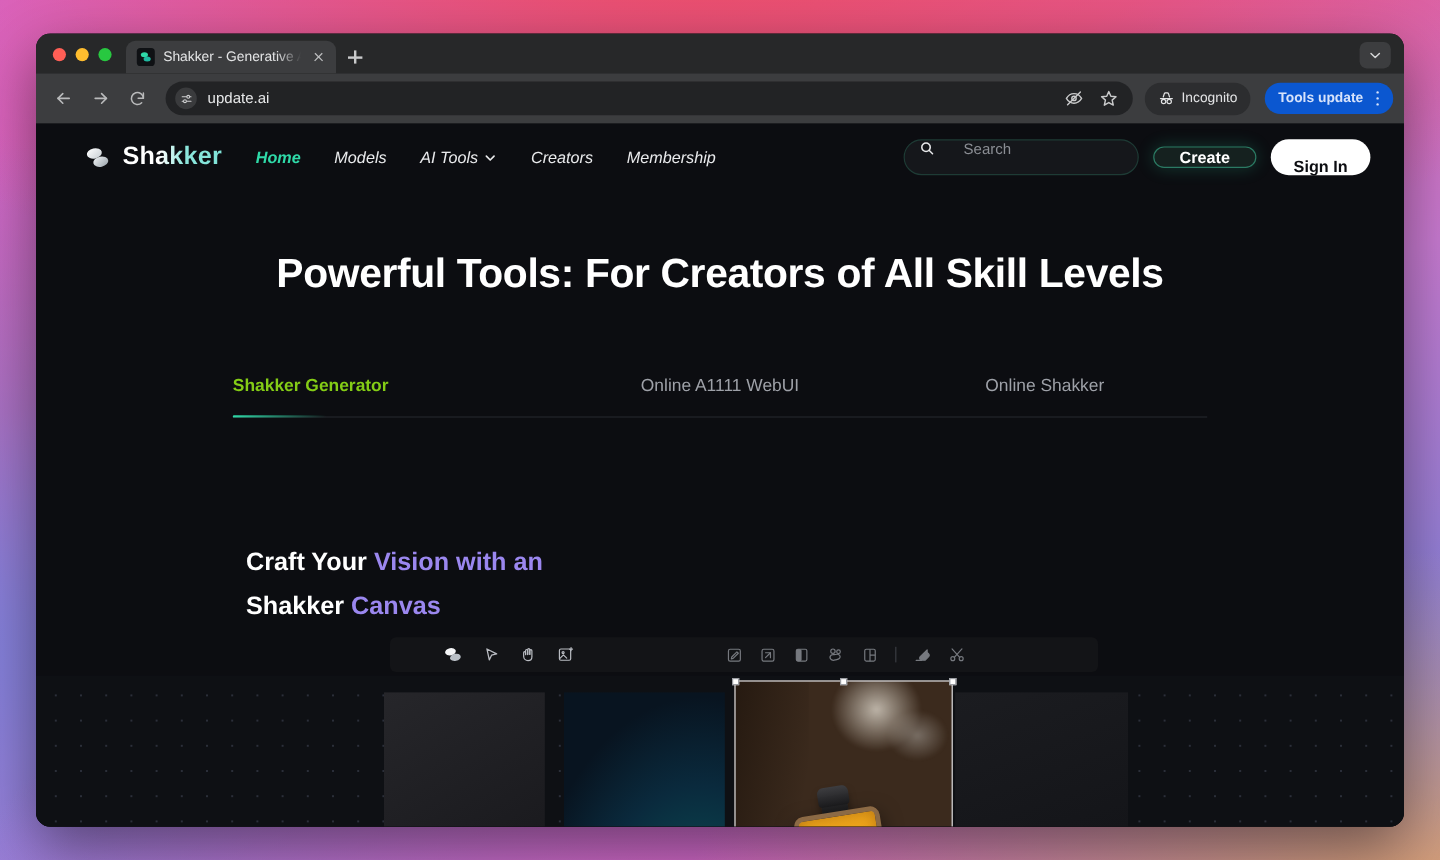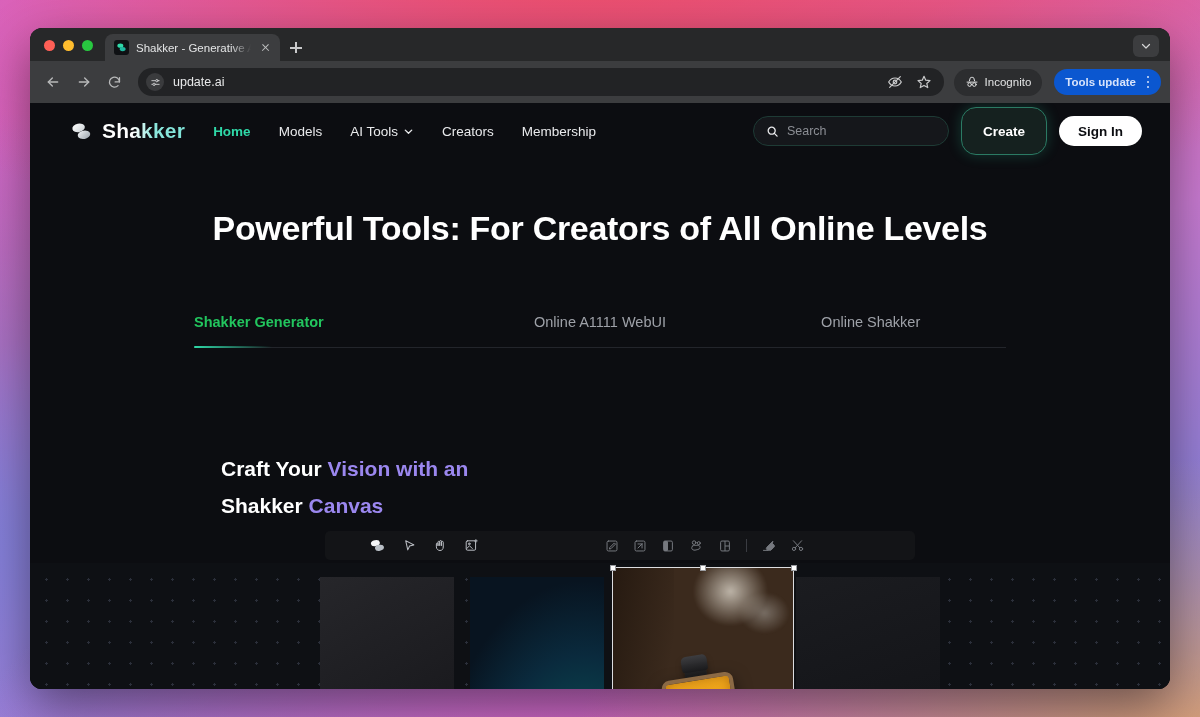--- a/index.html
+++ b/index.html
@@ -120,74 +120,74 @@
   .site-header {
     height: 56px; display: flex; align-items: center;
     padding: 0 28px 0 40px; gap: 0;
   }
   .logo { display: flex; align-items: center; gap: 9px; margin-right: 28px; }
   .logo-text {
     font-size: 21px; font-weight: 700; letter-spacing: .2px;
     background: linear-gradient(92deg, #ffffff 18%, #ffffff 38%, #8ce6dc 62%, #7fe3d8 100%);
     -webkit-background-clip: text; background-clip: text; color: transparent;
   }
-  .mainnav { display: flex; align-items: flex-end; gap: 28px; }
+  .mainnav { display: flex; align-items: flex-end; gap: 28px; font-style: italic; }
   .navlink {
     font-size: 13.5px; color: #e9eaec; font-weight: 500;
     display: flex; align-items: center; gap: 5px; white-space: nowrap;
   }
   .navlink.active { color: #2fd9a8; font-weight: 600; }
   .header-right { margin-left: auto; display: flex; align-items: center; gap: 12px; }
   .searchbox {
     width: 196px; height: 30px; border-radius: 15px;
     background: #15171b; border: 1px solid #1e3b35;
-    display: flex; align-items: center; gap: 8px; padding: 0 12px;
+    display: flex; gap: 24px; padding: 0 12px;
   }
   .search-ph { font-size: 12.5px; color: #8b8e94; }
   .btn-create {
-    height: 48px; padding: 0 21px; border-radius: 15px;
+    height: 18px; padding: 0 21px; border-radius: 15px;
     background: #15211f; border: 1px solid #2b7a63;
     color: #fff; font-size: 13.5px; font-weight: 700;
     display: flex; align-items: center;
     box-shadow: 0 0 14px rgba(47,217,168,.22);
   }
   .btn-signin {
     height: 30px; padding: 0 19px; border-radius: 15px;
     background: #fff; color: #0c0d11; font-size: 13.5px; font-weight: 700;
-    display: flex; align-items: center;
+    display: flex; align-items: flex-end;
   }
 
   .hero-title {
     text-align: center; color: #fff; font-weight: 700;
     font-size: 34px; letter-spacing: -.3px; margin-top: 50px;
   }
 
   .tabs-row {
     margin: 66px auto 0; width: 812px;
     display: flex; position: relative;
     border-bottom: 1px solid #23252b;
   }
   .tabitem {
     flex: 1; text-align: center; font-size: 14.5px;
     color: #9ea1a8; padding-bottom: 17px; position: relative;
   }
   .tabitem:first-child { text-align: left; }
-  .tabitem.active { color: #22c55e; font-weight: 700; }
+  .tabitem.active { color: #84cc16; font-weight: 700; }
   .tabitem.active::after {
     content: ''; position: absolute; left: 0; bottom: -1px;
     width: 78px; height: 2px; border-radius: 2px;
     background: linear-gradient(90deg, #2fd9a8, rgba(47,217,168,0));
   }
 
   
   .canvas-wrap {
     position: absolute; left: 0; right: 0; top: 332px; bottom: 0;
     overflow: hidden;
   }
-  .canvas-head { padding: 16px 0 0 175px; margin-left: 16px; }
+  .canvas-head { padding: 16px 0 0 175px; }
   .craft-line {
     font-size: 21px; font-weight: 700; color: #fff; line-height: 1.75;
   }
   .craft-accent { color: #9b87ef; }
 
   .editor-toolbar {
     position: absolute; left: 295px; top: 96px;
     width: 590px; height: 29px; border-radius: 5px;
     background: #131417;
     display: flex; align-items: center; padding: 0 10px;
@@ -426,21 +426,21 @@
         </div>
         <div class="btn-create">
           <span>Create</span>
         </div>
         <div class="btn-signin">
           <span>Sign In</span>
         </div>
       </div>
     </div>
 
-    <h1 class="hero-title">Powerful Tools: For Creators of All Online Levels</h1>
+    <h1 class="hero-title">Powerful Tools: For Creators of All Skill Levels</h1>
 
     <div class="tabs-row">
       <div class="tabitem active">
         <span>Shakker Generator</span>
       </div>
       <div class="tabitem">
         <span>Online A1111 WebUI</span>
       </div>
       <div class="tabitem">
         <span>Online Shakker</span>

